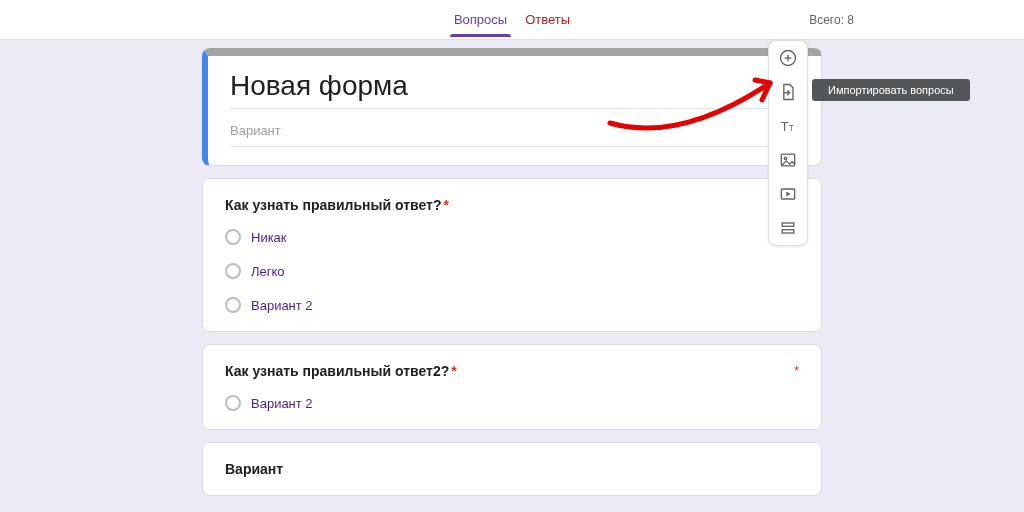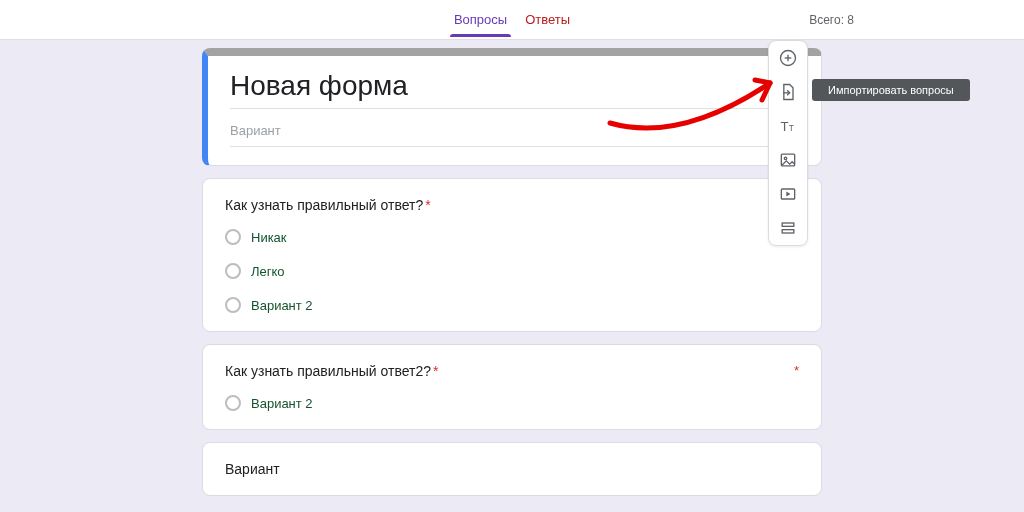--- a/index.html
+++ b/index.html
@@ -73,25 +73,25 @@
     font-weight: 400;
   }
   .form-desc {
     font-size: 13px;
     color: #9aa0a6;
     margin-top: 14px;
     border-bottom: 1px solid #e0e0e0;
     padding-bottom: 8px;
   }
   .question-row { display: flex; justify-content: space-between; align-items: flex-start; }
-  .question-title { font-size: 14px; color: #202124; }
+  .question-title { font-size: 14px; color: #202124; font-weight: bold; }
   .req { color: #d93025; margin-left: 2px; }
   .req-corner { color: #d93025; font-size: 13px; }
   .options { margin-top: 16px; display: flex; flex-direction: column; gap: 18px; }
-  .option { display: flex; align-items: center; gap: 10px; font-size: 13px; color: #14532d; }
+  .option { display: flex; align-items: center; gap: 10px; font-size: 13px; color: #4c1d95; }
   .radio {
     width: 16px; height: 16px; border: 2px solid #bdbdbd; border-radius: 50%;
     flex-shrink: 0;
   }
   .side-toolbar {
     position: absolute;
     left: 768px;
     top: 40px;
     width: 40px;
     background: #fff;

